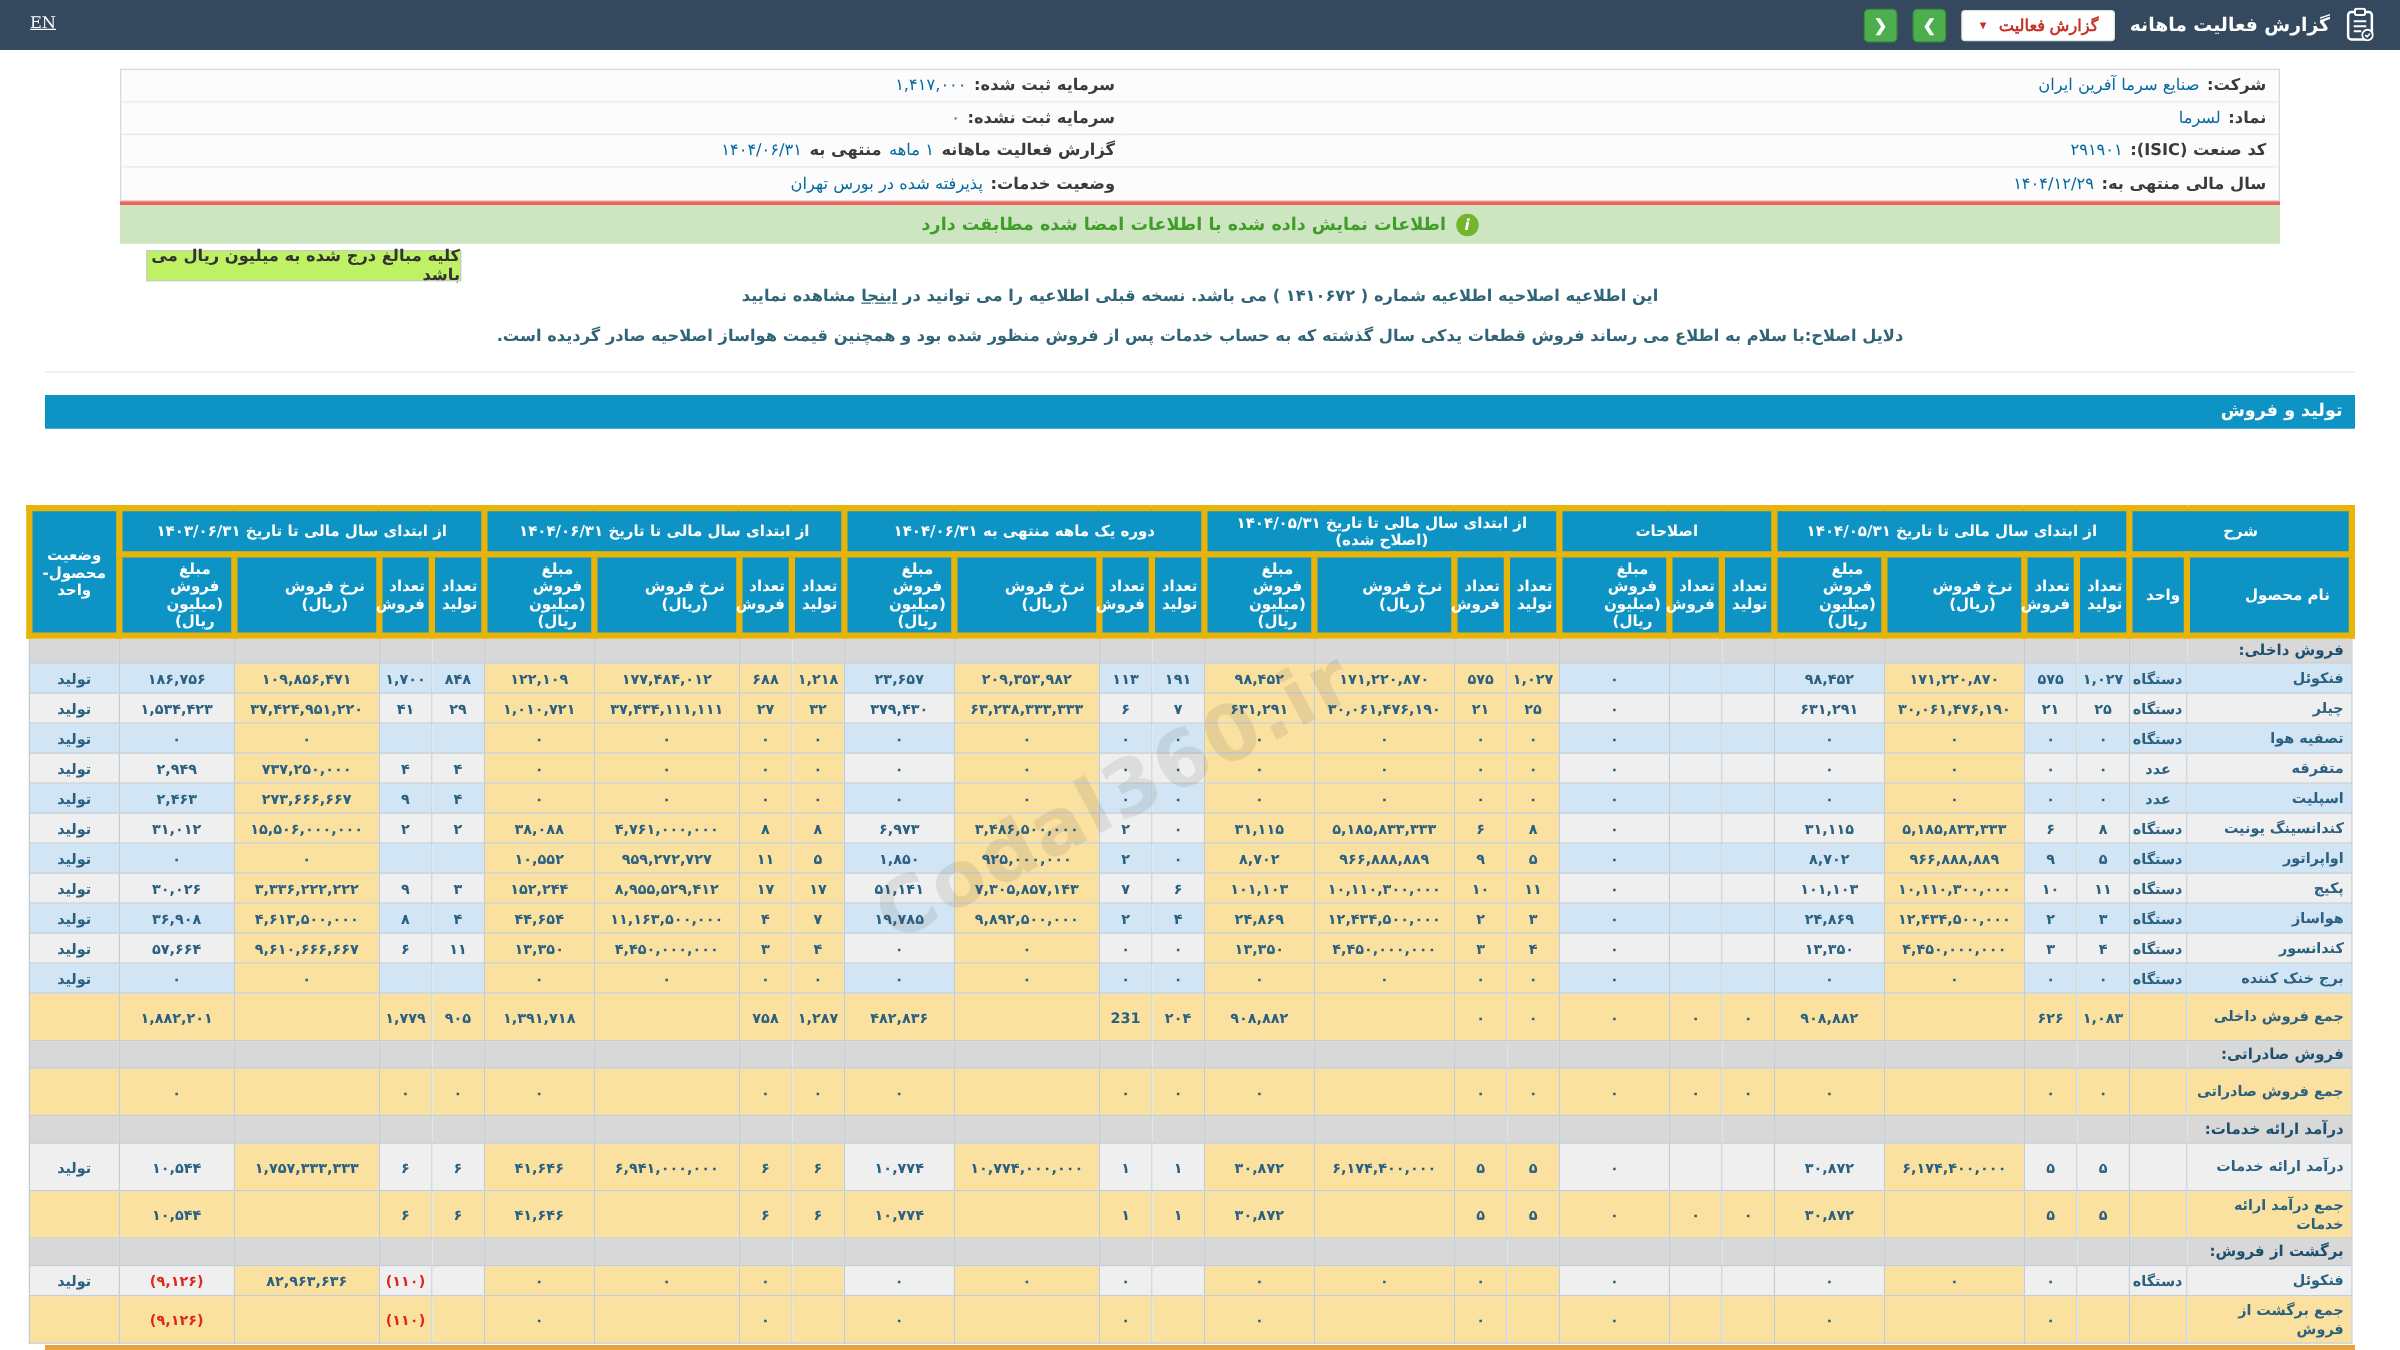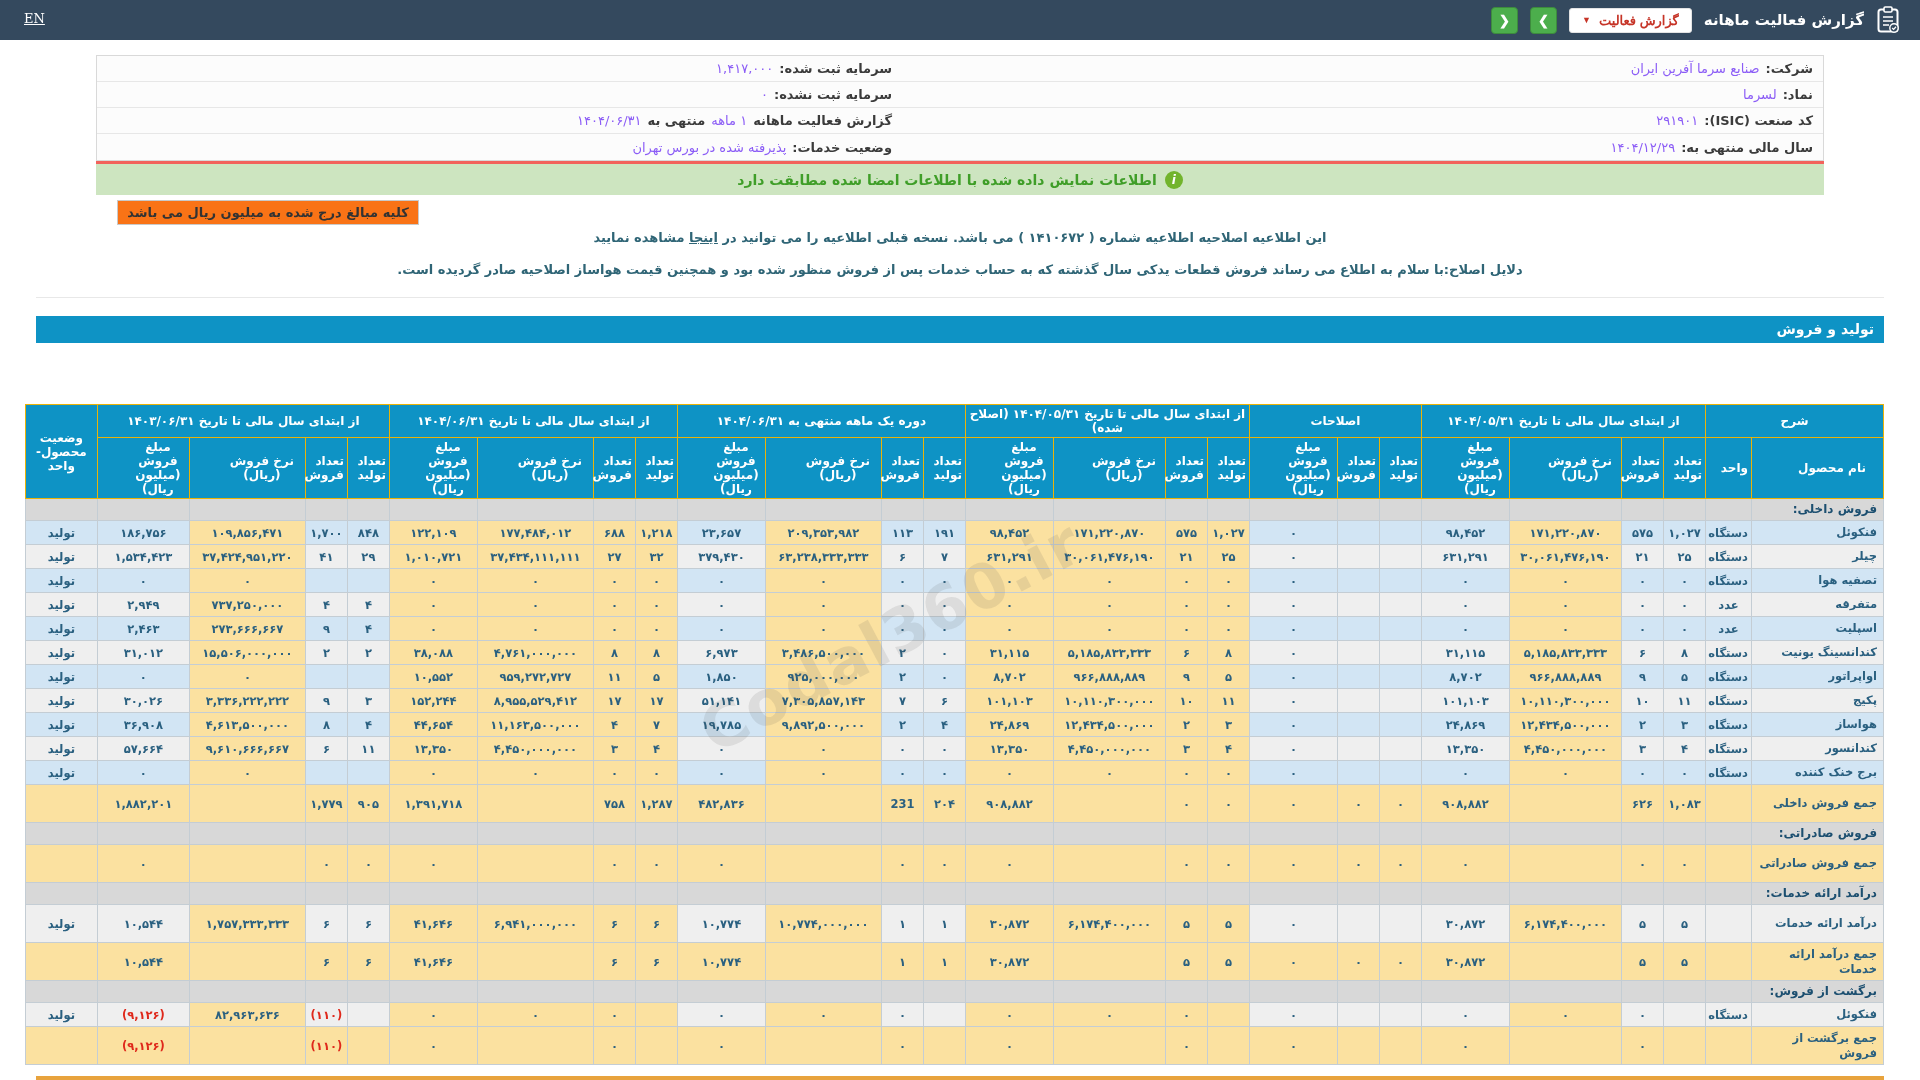--- a/index.html
+++ b/index.html
@@ -19,50 +19,50 @@
     color:#fff; font-size:13px; font-weight:bold; display:flex; align-items:center; justify-content:center; cursor:pointer; }
   .en-link { position:absolute; left:24px; top:11px; color:#fff; font-size:13px; cursor:pointer; text-decoration:underline; font-family:"DejaVu Serif", serif;}
 
   
   .info { position:absolute; top:55px; right:96px; width:1728px; border:1px solid #d9d9d9; background:#fcfcfc; }
   .info-grid { display:grid; grid-template-columns:921px 1fr; direction:rtl; }
   .info-cell { height:26px; display:flex; align-items:center; padding:0 10px; gap:6px;
     border-bottom:1px solid #e7e7e7; font-size:13px; white-space:nowrap; }
   .info-cell:nth-last-child(-n+2){ border-bottom:none; }
   .info-cell .lbl { color:#3b3b3b; font-weight:bold; }
-  .info-cell .val { color:#8b5cf6;text-align:center; }
+  .info-cell .val { color:#0369a1;text-align:center; }
 
   .redline { position:absolute; top:161px; right:96px; width:1728px; height:3px; background:#f2625b; }
   .greenbar { position:absolute; top:164px; right:96px; width:1728px; height:31px; background:#cde5c0;
     display:flex; align-items:center; justify-content:center; gap:8px; color:#3f9e28; font-size:14px; font-weight:bold; }
   .info-i { width:18px; height:18px; border-radius:50%; background:#72b42c; color:#fff; font-size:12px;
     font-weight:bold; display:inline-flex; align-items:center; justify-content:center; font-style:italic; }
 
-  .amounts-box { position:absolute; top:200px; left:117px; width:302px; height:25px; border:1px solid #c9c9c9;
-    background:#f97316; display:flex; align-items:center; justify-content:center;
+  .amounts-box { position:absolute; top:200px; left:117px; width:252px; height:25px; border:1px solid #c9c9c9;
+    background:#bef264; display:flex; align-items:center; justify-content:center;
     font-size:13px; font-weight:bold; color:#333; }
 
   .note-p { position:absolute; right:36px; width:1848px; text-align:center; color:#2f6576;
     font-size:13px; font-weight:bold; }
   .p1 { top:230px; }
   .p2 { top:262px; }
   .p1 a { color:#2f6576; text-decoration:underline; cursor:pointer; }
   .divider { position:absolute; top:297px; right:36px; width:1848px; border-top:1px solid #e8e8e8; }
 
   
   .bluebar { position:absolute; top:316px; right:36px; width:1848px; height:27px; background:#0e93c5;
     color:#fff; font-size:14px; font-weight:bold; line-height:27px; padding:0 10px; }
   .amounts-note { position:absolute; top:343px; right:36px; width:1848px; height:30px; background:#fff;
     border-bottom:2px solid #d2d2d2; color:#222; font-size:13px; font-weight:bold; line-height:28px; padding:0 10px; }
 
   
   .tbl-wrap { position:absolute; top:404px; right:36px; width:1848px; z-index:2; }
   table { border-collapse:collapse; table-layout:fixed; width:1848px; direction:rtl; }
   th { background:#0e93c5; color:#fff; font-size:12px; font-weight:bold;
-    border:1px solid #eab308; padding:2px 3px; text-align:center; }
+    border:5px solid #eab308; padding:2px 3px; text-align:center; }
   thead tr:first-child th { height:28px; }
   thead tr:last-child th { height:54px;padding-left:32px; }
   td { border:1px solid #c4cdd4; font-size:11.5px; font-weight:bold; color:#2a6080;
     text-align:center; padding:1px 3px; white-space:nowrap; overflow:hidden; }
   tbody tr { height:24px; }
   tbody tr.tall { height:38px; }
   tbody tr.row-section { height:22px; }
   .row-blue td { background:#d2e5f4; }
   .row-gray td { background:#efefef; }
   .row-section td { background:#d8d8d8; }

